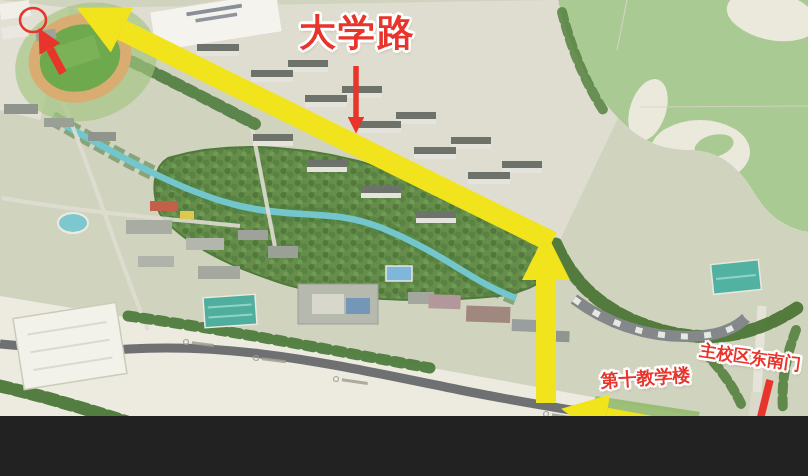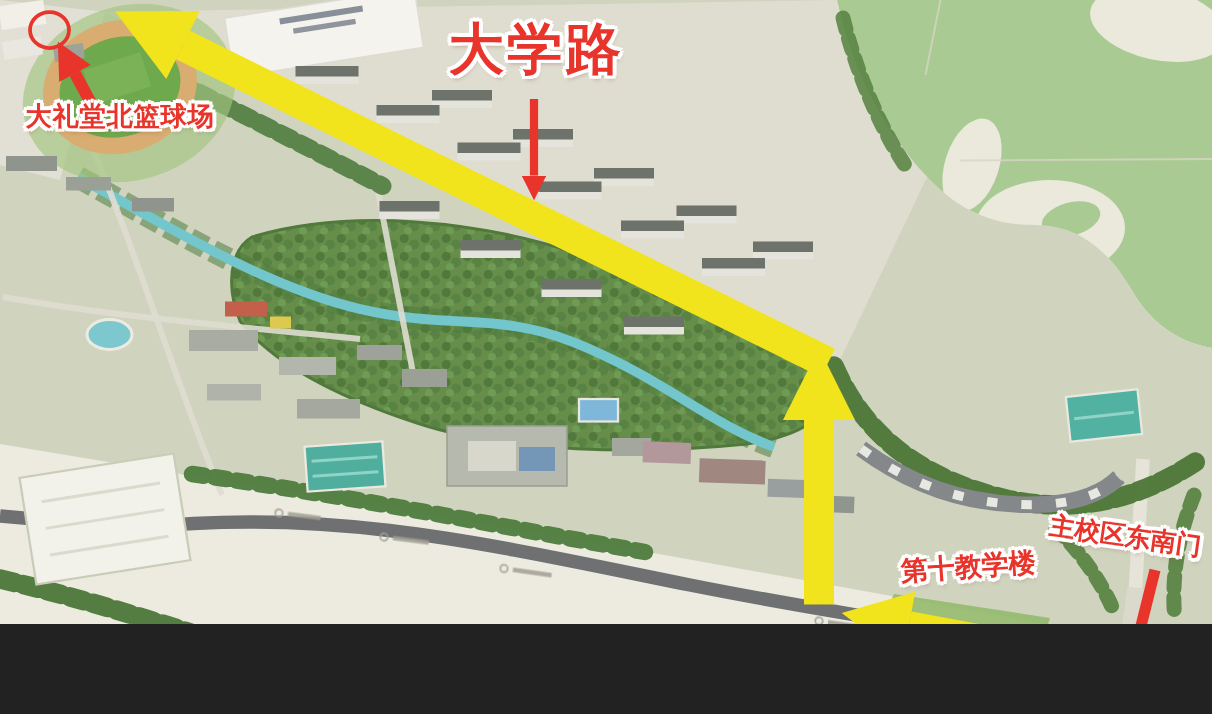--- a/index.html
+++ b/index.html
@@ -246,16 +246,15 @@
 
     <g>
       <ellipse cx="33" cy="20" rx="13" ry="12" fill="none" stroke="#e8342a" stroke-width="2.5"></ellipse>
       <line x1="63" y1="73" x2="50" y2="49" stroke="#e8342a" stroke-width="8" marker-end="url(#rhead)"></line>
       <line x1="356" y1="66" x2="356" y2="117" stroke="#e8342a" stroke-width="5.5" marker-end="url(#rhead)"></line>
       <line x1="770" y1="380" x2="757" y2="432" stroke="#e8342a" stroke-width="7.5" marker-end="url(#rhead)"></line>
     </g>
   </svg>
 
   <div class="map-label" id="lbl-road">大学路</div>
-  <div class="map-label" id="lbl-dest">大礼堂北篮球场</div>
   <div class="map-label" id="lbl-gate">主校区东南门</div>
   <div class="map-label" id="lbl-bldg">第十教学楼</div>
 </div>
 
 </body></html>

